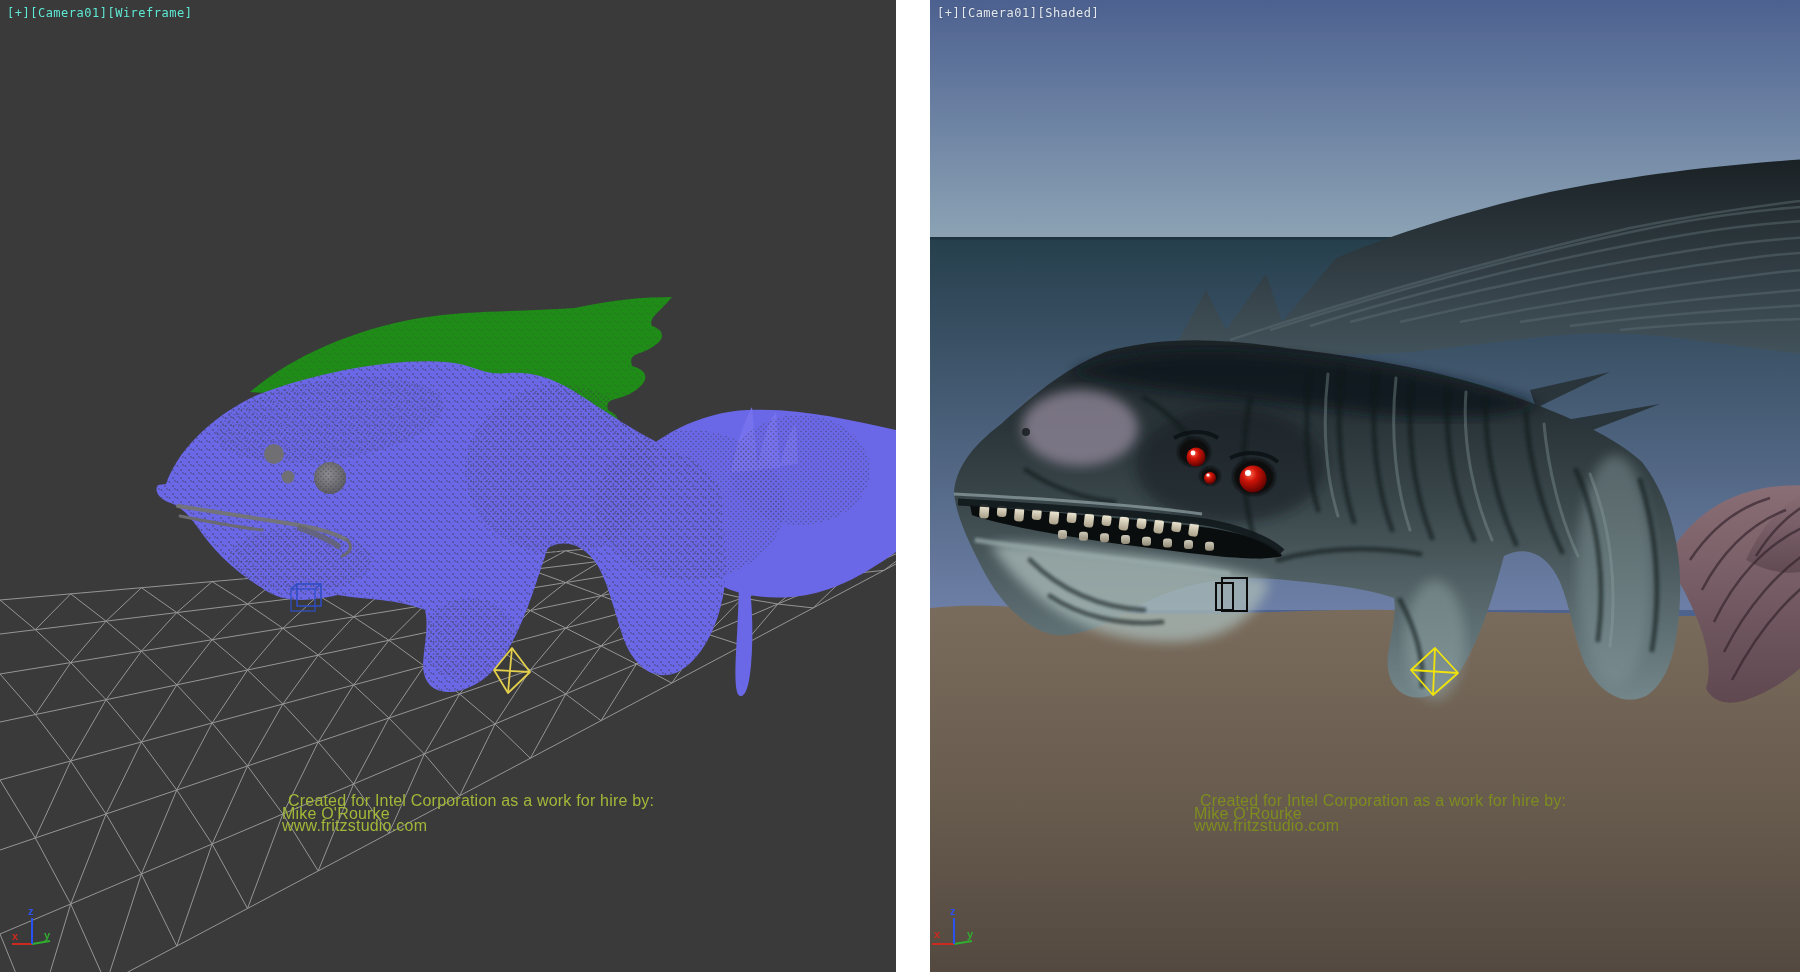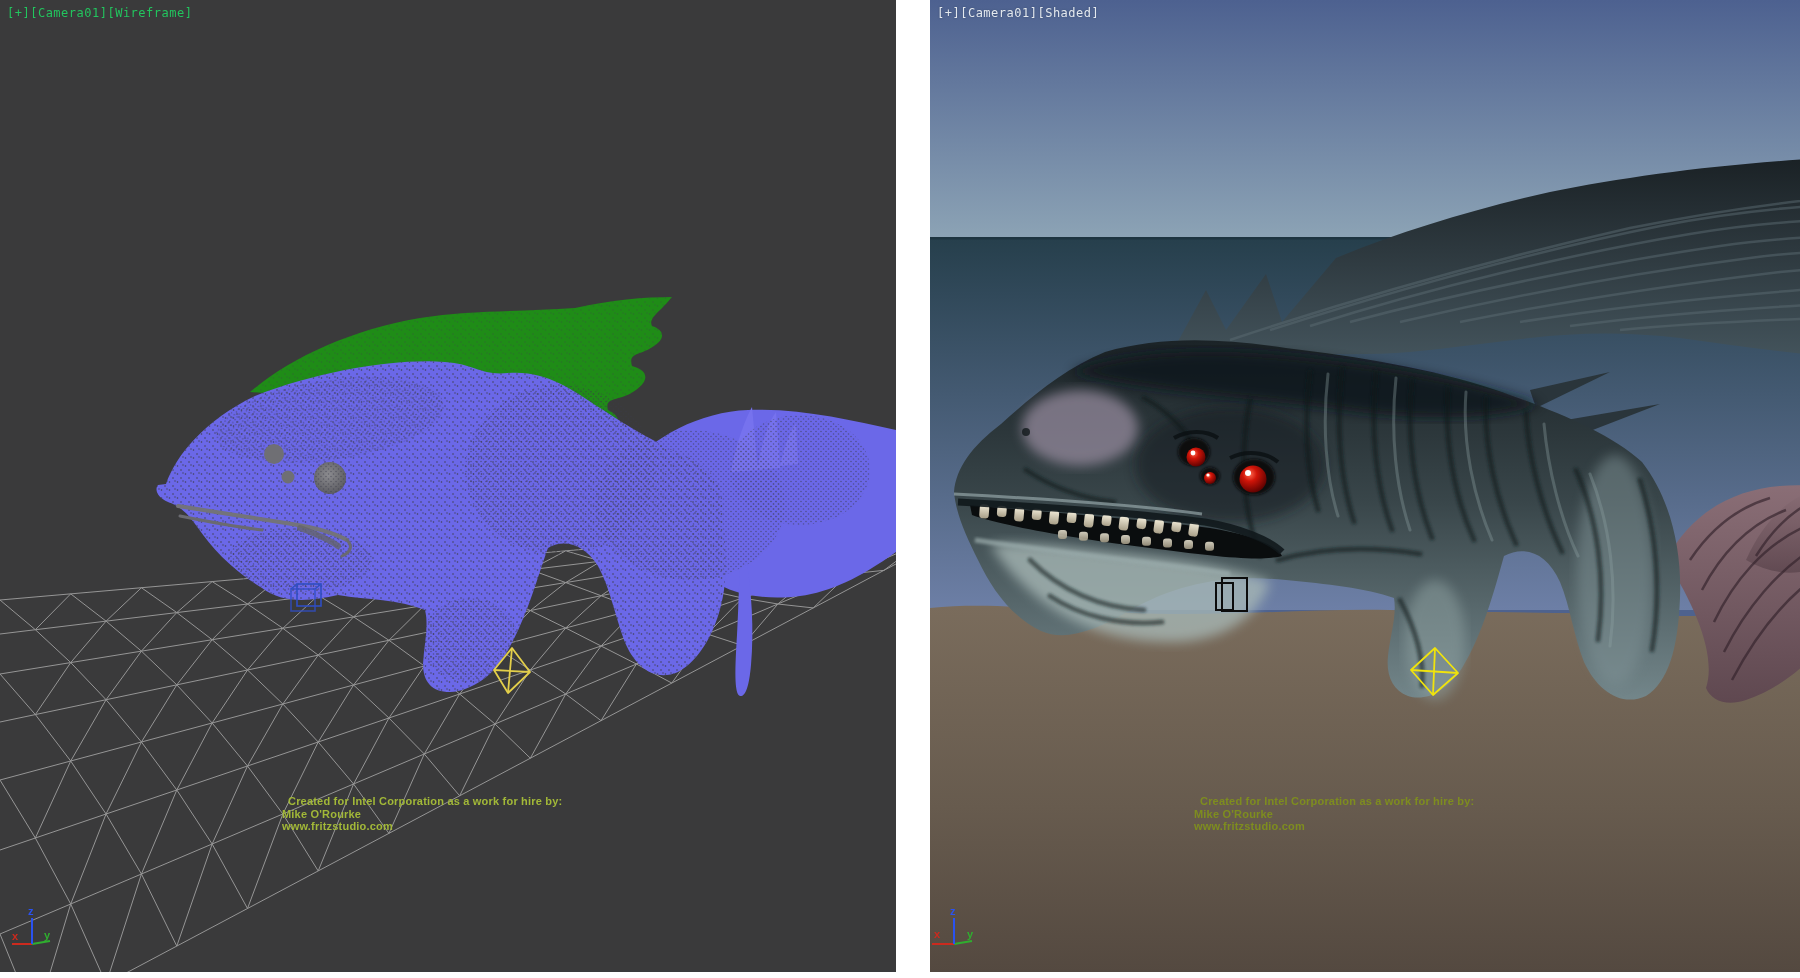--- a/index.html
+++ b/index.html
@@ -5,24 +5,24 @@
   html,body{margin:0;padding:0;background:#ffffff;}
   .stage{position:relative;width:1800px;height:978px;background:#ffffff;overflow:hidden;
          font-family:"Liberation Sans", sans-serif;}
   .vp{position:absolute;top:0;width:896px;height:972px;overflow:hidden;}
   .vp-left{left:0;background:#3a3a3b;}
   .vp-right{left:904px;background:#4e628e;margin-left:26px;}
   .vp svg{position:absolute;left:0;top:0;display:block;}
   .vp-label{position:absolute;left:7px;top:6px;z-index:30;
             font-family:"DejaVu Sans Mono", monospace;font-size:12px;letter-spacing:.5px;
             user-select:none;white-space:nowrap;}
-  .vp-left .vp-label{color:#22c55e;}
+  .vp-left .vp-label{color:#5eead4;}
   .vp-right .vp-label{color:#e4e9ef;text-shadow:0 0 2px rgba(40,60,90,.6);}
   .vp-label span{cursor:pointer;}
-  .watermark{position:absolute;z-index:25;font-size:11px;line-height:12.5px;font-weight:bold;
+  .watermark{position:absolute;z-index:25;font-size:16px;line-height:12.5px;font-weight:normal;
              letter-spacing:.2px;white-space:nowrap;}
   .vp-left  .watermark{left:282px;top:795px;color:#a2b838;}
   .vp-right .watermark{left:264px;top:795px;color:#7e8d1f;}
   .watermark .l1{padding-left:6px;}
 </style>
 </head>
 <body>
 
 <div class="stage">
 

